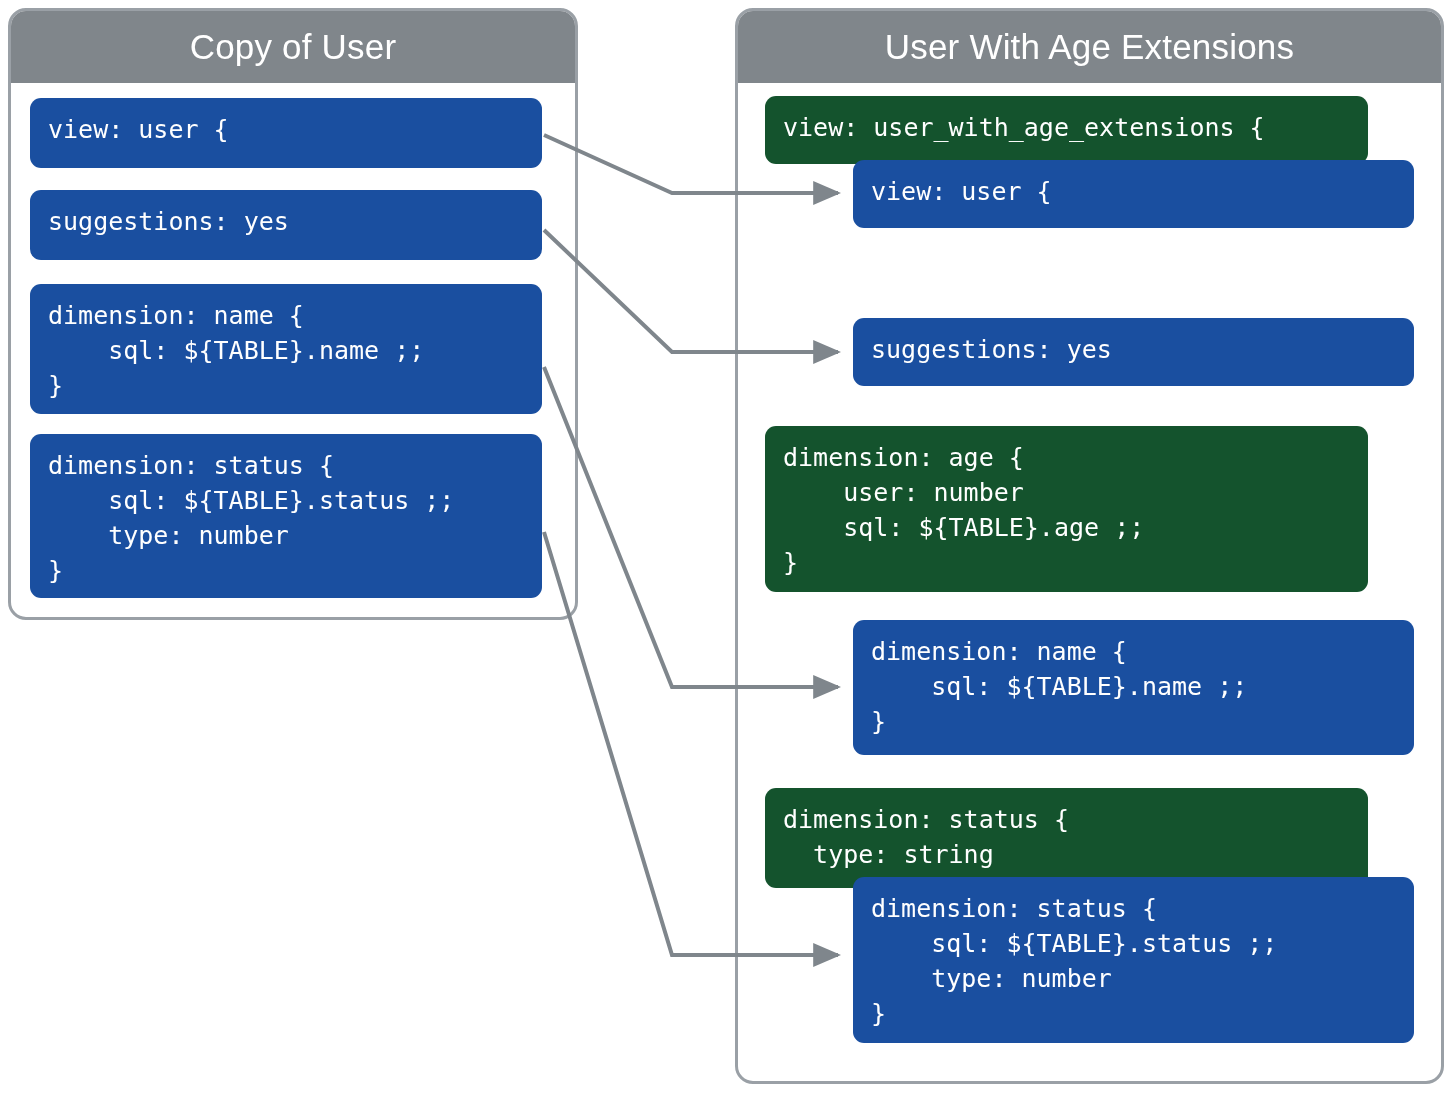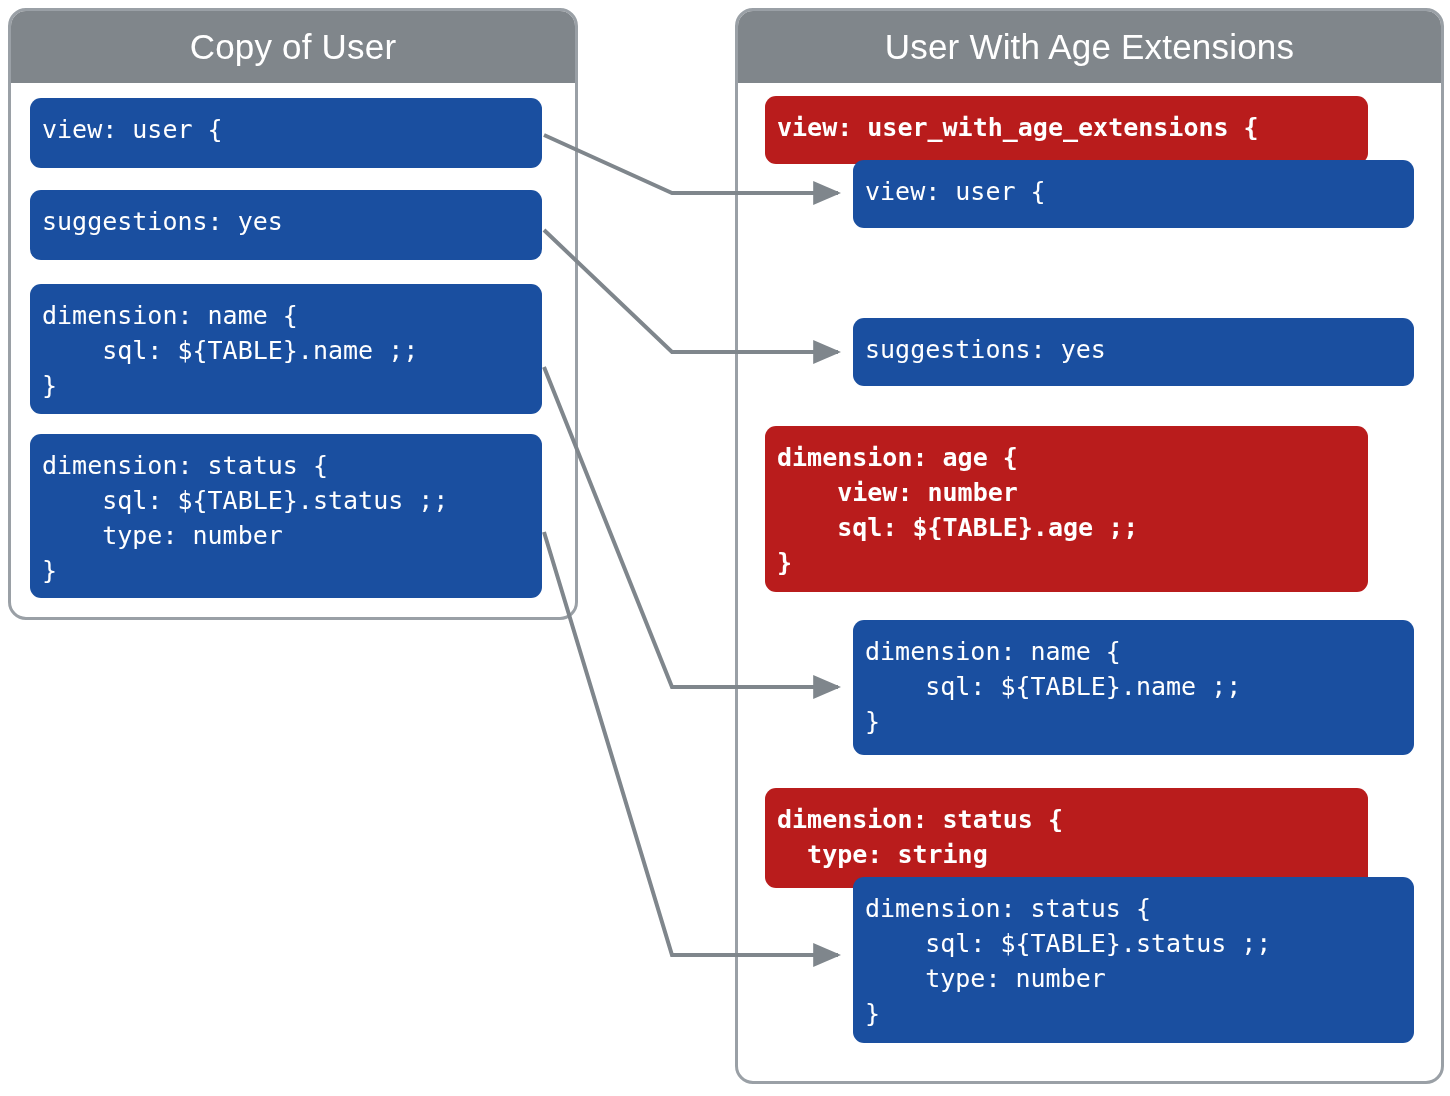--- a/index.html
+++ b/index.html
@@ -60,25 +60,25 @@
   
   .code-block {
     position: absolute;
     box-sizing: border-box;
     border-radius: 11px;
     color: #ffffff;
     font-family: "DejaVu Sans Mono", "Liberation Mono", monospace;
     font-size: 25px;
     line-height: 35px;
     white-space: pre;
-    padding: 14px 12px;
+    padding: 14px 18px;
     overflow: hidden;
   }
   .dark  { background: #1a4fa0; }
-  .light { background: #b91c1c; font-weight: bold; }
+  .light { background: #14532d; }
 
   
   #connectors {
     position: absolute;
     left: 0; top: 0;
     width: 1450px;
     height: 1096px;
     pointer-events: none;
   }
 </style>
@@ -117,21 +117,21 @@
     sql: ${TABLE}.name ;;
 }</div>
     <div class="code-block dark" style="left: 30px; top: 434px; width: 512px; height: 164px; position: absolute; z-index: 3;">dimension: status {
     sql: ${TABLE}.status ;;
     type: number
 }</div>
     <div class="code-block light" style="left: 765px; top: 96px; width: 603px; height: 68px; position: absolute; z-index: 3;">view: user_with_age_extensions {</div>
     <div class="code-block dark" style="left: 853px; top: 160px; width: 561px; height: 68px; position: absolute; z-index: 3;">view: user {</div>
     <div class="code-block dark" style="left: 853px; top: 318px; width: 561px; height: 68px; position: absolute; z-index: 3;">suggestions: yes</div>
     <div class="code-block light" style="left: 765px; top: 426px; width: 603px; height: 166px; position: absolute; z-index: 3;">dimension: age {
-    view: number
+    user: number
     sql: ${TABLE}.age ;;
 }</div>
     <div class="code-block dark" style="left: 853px; top: 620px; width: 561px; height: 135px; position: absolute; z-index: 3;">dimension: name {
     sql: ${TABLE}.name ;;
 }</div>
     <div class="code-block light" style="left: 765px; top: 788px; width: 603px; height: 100px; position: absolute; z-index: 3;">dimension: status {
   type: string</div>
     <div class="code-block dark" style="left: 853px; top: 877px; width: 561px; height: 166px; position: absolute; z-index: 3;">dimension: status {
     sql: ${TABLE}.status ;;
     type: number

